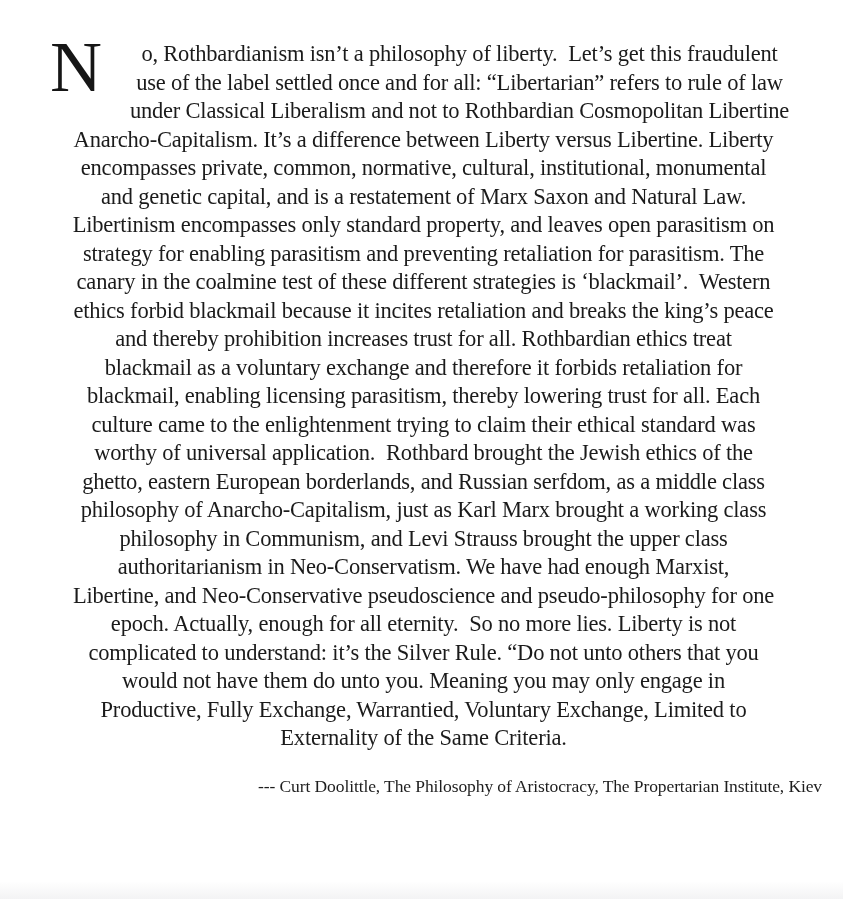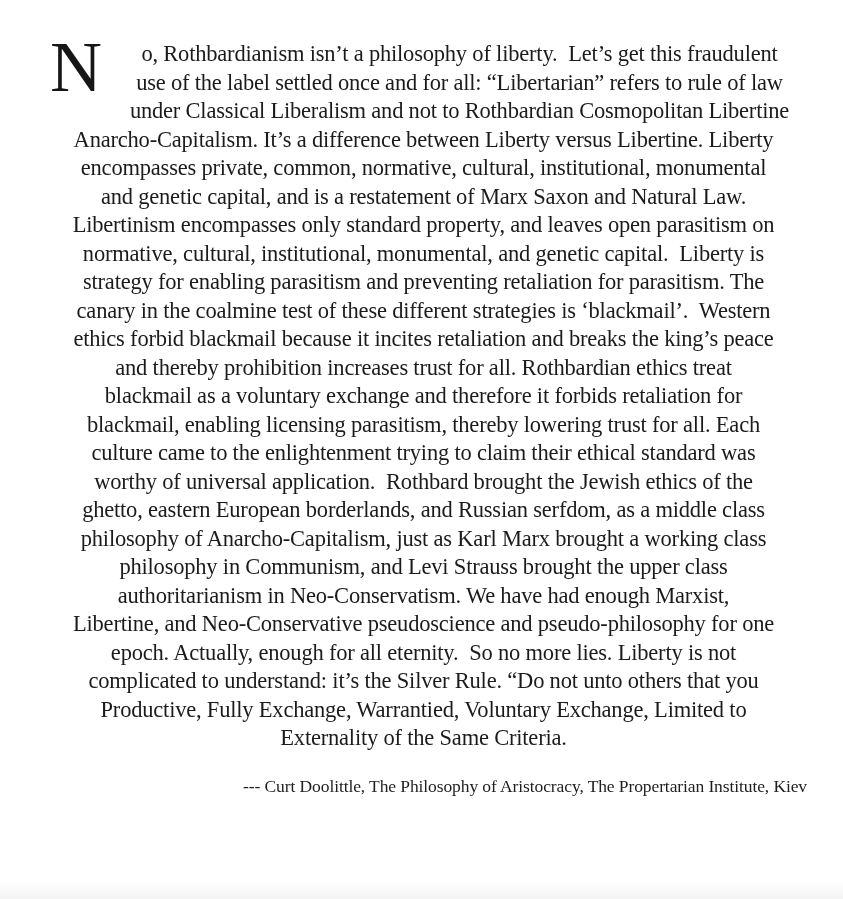--- a/index.html
+++ b/index.html
@@ -30,21 +30,21 @@
   .line {
     font-size: 22.5px;
     line-height: 28.5px;
     letter-spacing: -0.2px;
     white-space: pre; 
     color: #1b1b1b;
     text-align: center;
   }
   .attribution {
     margin-top: 20px;
-    padding: 0 36px 0 42px;
+    padding: 0 21px 0 42px;
     text-align: right;
     font-size: 17.5px;
     line-height: 26px;
     letter-spacing: -0.1px;
     white-space: pre;
     color: #1e1e1e;
   }
   .bottom-edge {
     position: absolute;
     left: 0;
@@ -61,35 +61,35 @@
   <div class="body-text">
     <span class="dropcap">N</span>
     <div>
         <div class="line">o, Rothbardianism isn’t a philosophy of liberty.  Let’s get this fraudulent</div>
         <div class="line">use of the label settled once and for all: “Libertarian” refers to rule of law</div>
         <div class="line">under Classical Liberalism and not to Rothbardian Cosmopolitan Libertine</div>
         <div class="line">Anarcho-Capitalism. It’s a difference between Liberty versus Libertine. Liberty</div>
         <div class="line">encompasses private, common, normative, cultural, institutional, monumental</div>
         <div class="line">and genetic capital, and is a restatement of Marx Saxon and Natural Law.</div>
         <div class="line">Libertinism encompasses only standard property, and leaves open parasitism on</div>
-        <div class="line">normative, cultural, institutional, monumental, and genetic capital.  Liberty is</div>
         <div class="line">strategy for enabling parasitism and preventing retaliation for parasitism. The</div>
         <div class="line">canary in the coalmine test of these different strategies is ‘blackmail’.  Western</div>
         <div class="line">ethics forbid blackmail because it incites retaliation and breaks the king’s peace</div>
         <div class="line">and thereby prohibition increases trust for all. Rothbardian ethics treat</div>
         <div class="line">blackmail as a voluntary exchange and therefore it forbids retaliation for</div>
         <div class="line">blackmail, enabling licensing parasitism, thereby lowering trust for all. Each</div>
         <div class="line">culture came to the enlightenment trying to claim their ethical standard was</div>
         <div class="line">worthy of universal application.  Rothbard brought the Jewish ethics of the</div>
         <div class="line">ghetto, eastern European borderlands, and Russian serfdom, as a middle class</div>
         <div class="line">philosophy of Anarcho-Capitalism, just as Karl Marx brought a working class</div>
         <div class="line">philosophy in Communism, and Levi Strauss brought the upper class</div>
         <div class="line">authoritarianism in Neo-Conservatism. We have had enough Marxist,</div>
         <div class="line">Libertine, and Neo-Conservative pseudoscience and pseudo-philosophy for one</div>
         <div class="line">epoch. Actually, enough for all eternity.  So no more lies. Liberty is not</div>
         <div class="line">complicated to understand: it’s the Silver Rule. “Do not unto others that you</div>
+        <div class="line">would not have them do unto you. Meaning you may only engage in</div>
         <div class="line">Productive, Fully Exchange, Warrantied, Voluntary Exchange, Limited to</div>
         <div class="line">Externality of the Same Criteria.</div>
       </div>
   </div>
   <div class="attribution">--- Curt Doolittle, The Philosophy of Aristocracy, The Propertarian Institute, Kiev</div>
   <div class="bottom-edge"></div>
 </div>
 
 </body></html>

